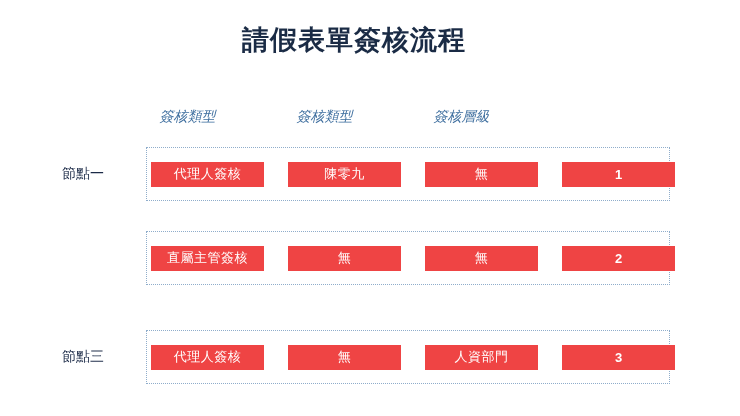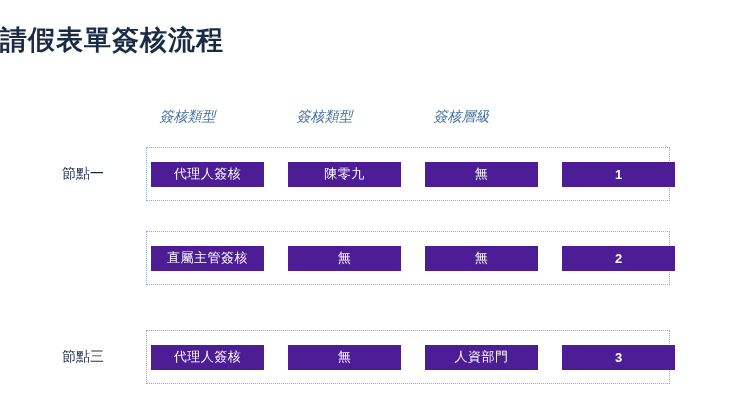--- a/index.html
+++ b/index.html
@@ -14,20 +14,21 @@
     overflow: hidden;
     position: relative;
   }
 
   
   .slide-title {
     position: absolute;
     left: 0;
     top: 23px;
     width: 708px;
+    text-align: center;
     font-size: 27px;
     font-weight: bold;
     color: #1a2b45;
     letter-spacing: 1px;
     line-height: 34px;
     white-space: nowrap;
   }
 
   
   .header-row {
@@ -90,21 +91,21 @@
     display: flex;
     flex-direction: row;
     align-items: center;
     padding: 0 4px;
   }
 
   .cell {
     flex: 0 0 113px;
     margin-right: 24px;
     height: 25px;
-    background: #4c1d95;
+    background: #ef4444;
     color: #ffffff;
     font-size: 13px;
     display: flex;
     align-items: center;
     justify-content: center;
     white-space: nowrap;
     letter-spacing: 0.5px;
   }
   .cell:last-child {
     margin-right: 0;

